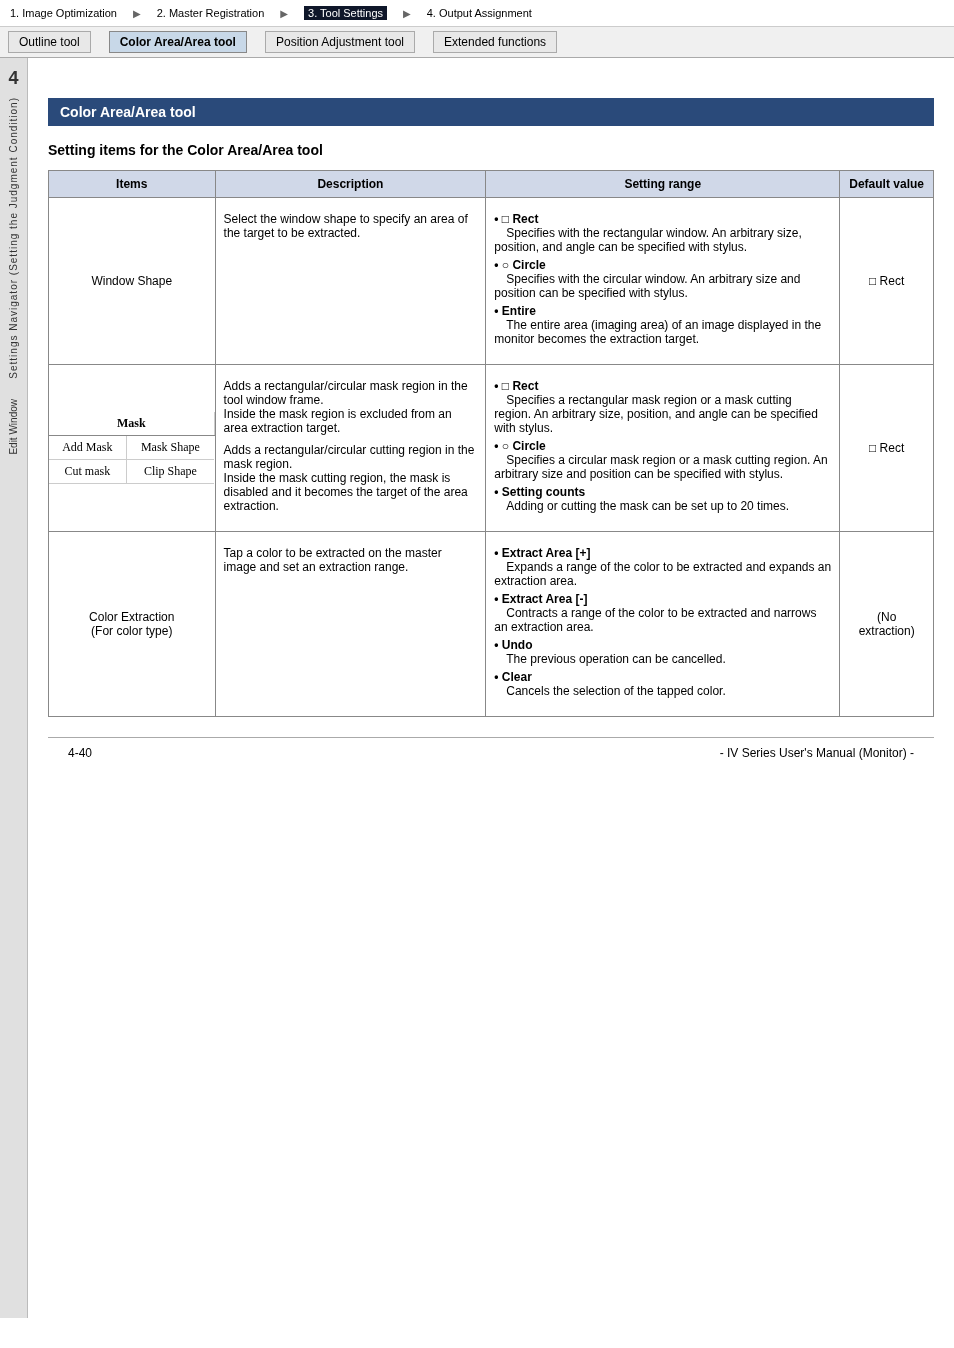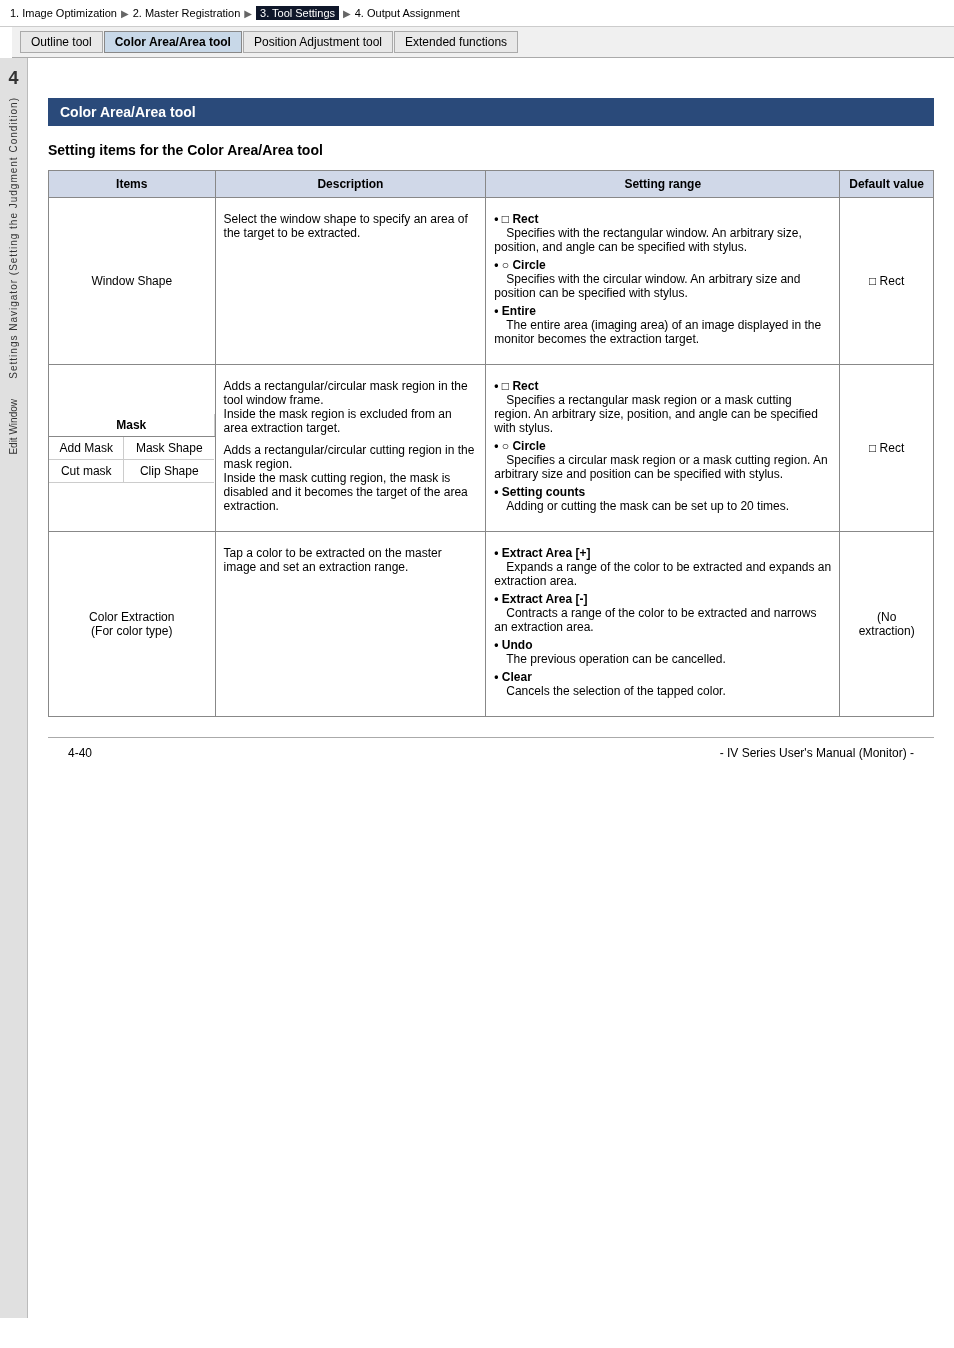--- a/index.html
+++ b/index.html
@@ -13,44 +13,43 @@
     }
 
     
     .breadcrumb-bar {
       background: #fff;
       padding: 6px 10px;
       font-size: 11px;
       border-bottom: 1px solid #ccc;
       display: flex;
       align-items: center;
-      gap: 4px;
+      gap: 16px;
     }
     .breadcrumb-item {
       font-size: 11px;
     }
     .breadcrumb-item.active {
       background: #0f172a;
       color: #fff;
       padding: 1px 4px;
     }
     .breadcrumb-arrow {
       font-size: 10px;
       color: #666;
     }
 
     
     .tab-bar {
       display: flex;
       align-items: center;
       padding: 4px 8px;
-      gap: 1px;
+      gap: 18px;
       border-bottom: 1px solid #aaa;
       background: #f0f0f0;
-      margin-left: 12px;
     }
     .tab {
       padding: 3px 10px;
       border: 1px solid #aaa;
       background: #e8e8e8;
       font-size: 12px;
       cursor: pointer;
     }
     .tab.active {
       background: #c8d8e8;
@@ -153,20 +152,21 @@
     .items-sub-table {
       width: 100%;
       border-collapse: collapse;
     }
     .items-sub-table td {
       border: none;
       border-bottom: 1px solid #ccc;
       padding: 4px 6px;
       text-align: center;
       vertical-align: middle;
+      font-family: Liberation Serif, serif;
     }
     .items-sub-table td:first-child {
       border-right: 1px solid #ccc;
     }
 
     .bullet-item {
       margin-bottom: 4px;
     }
     .bullet-item .bullet-title {
       font-weight: bold;

